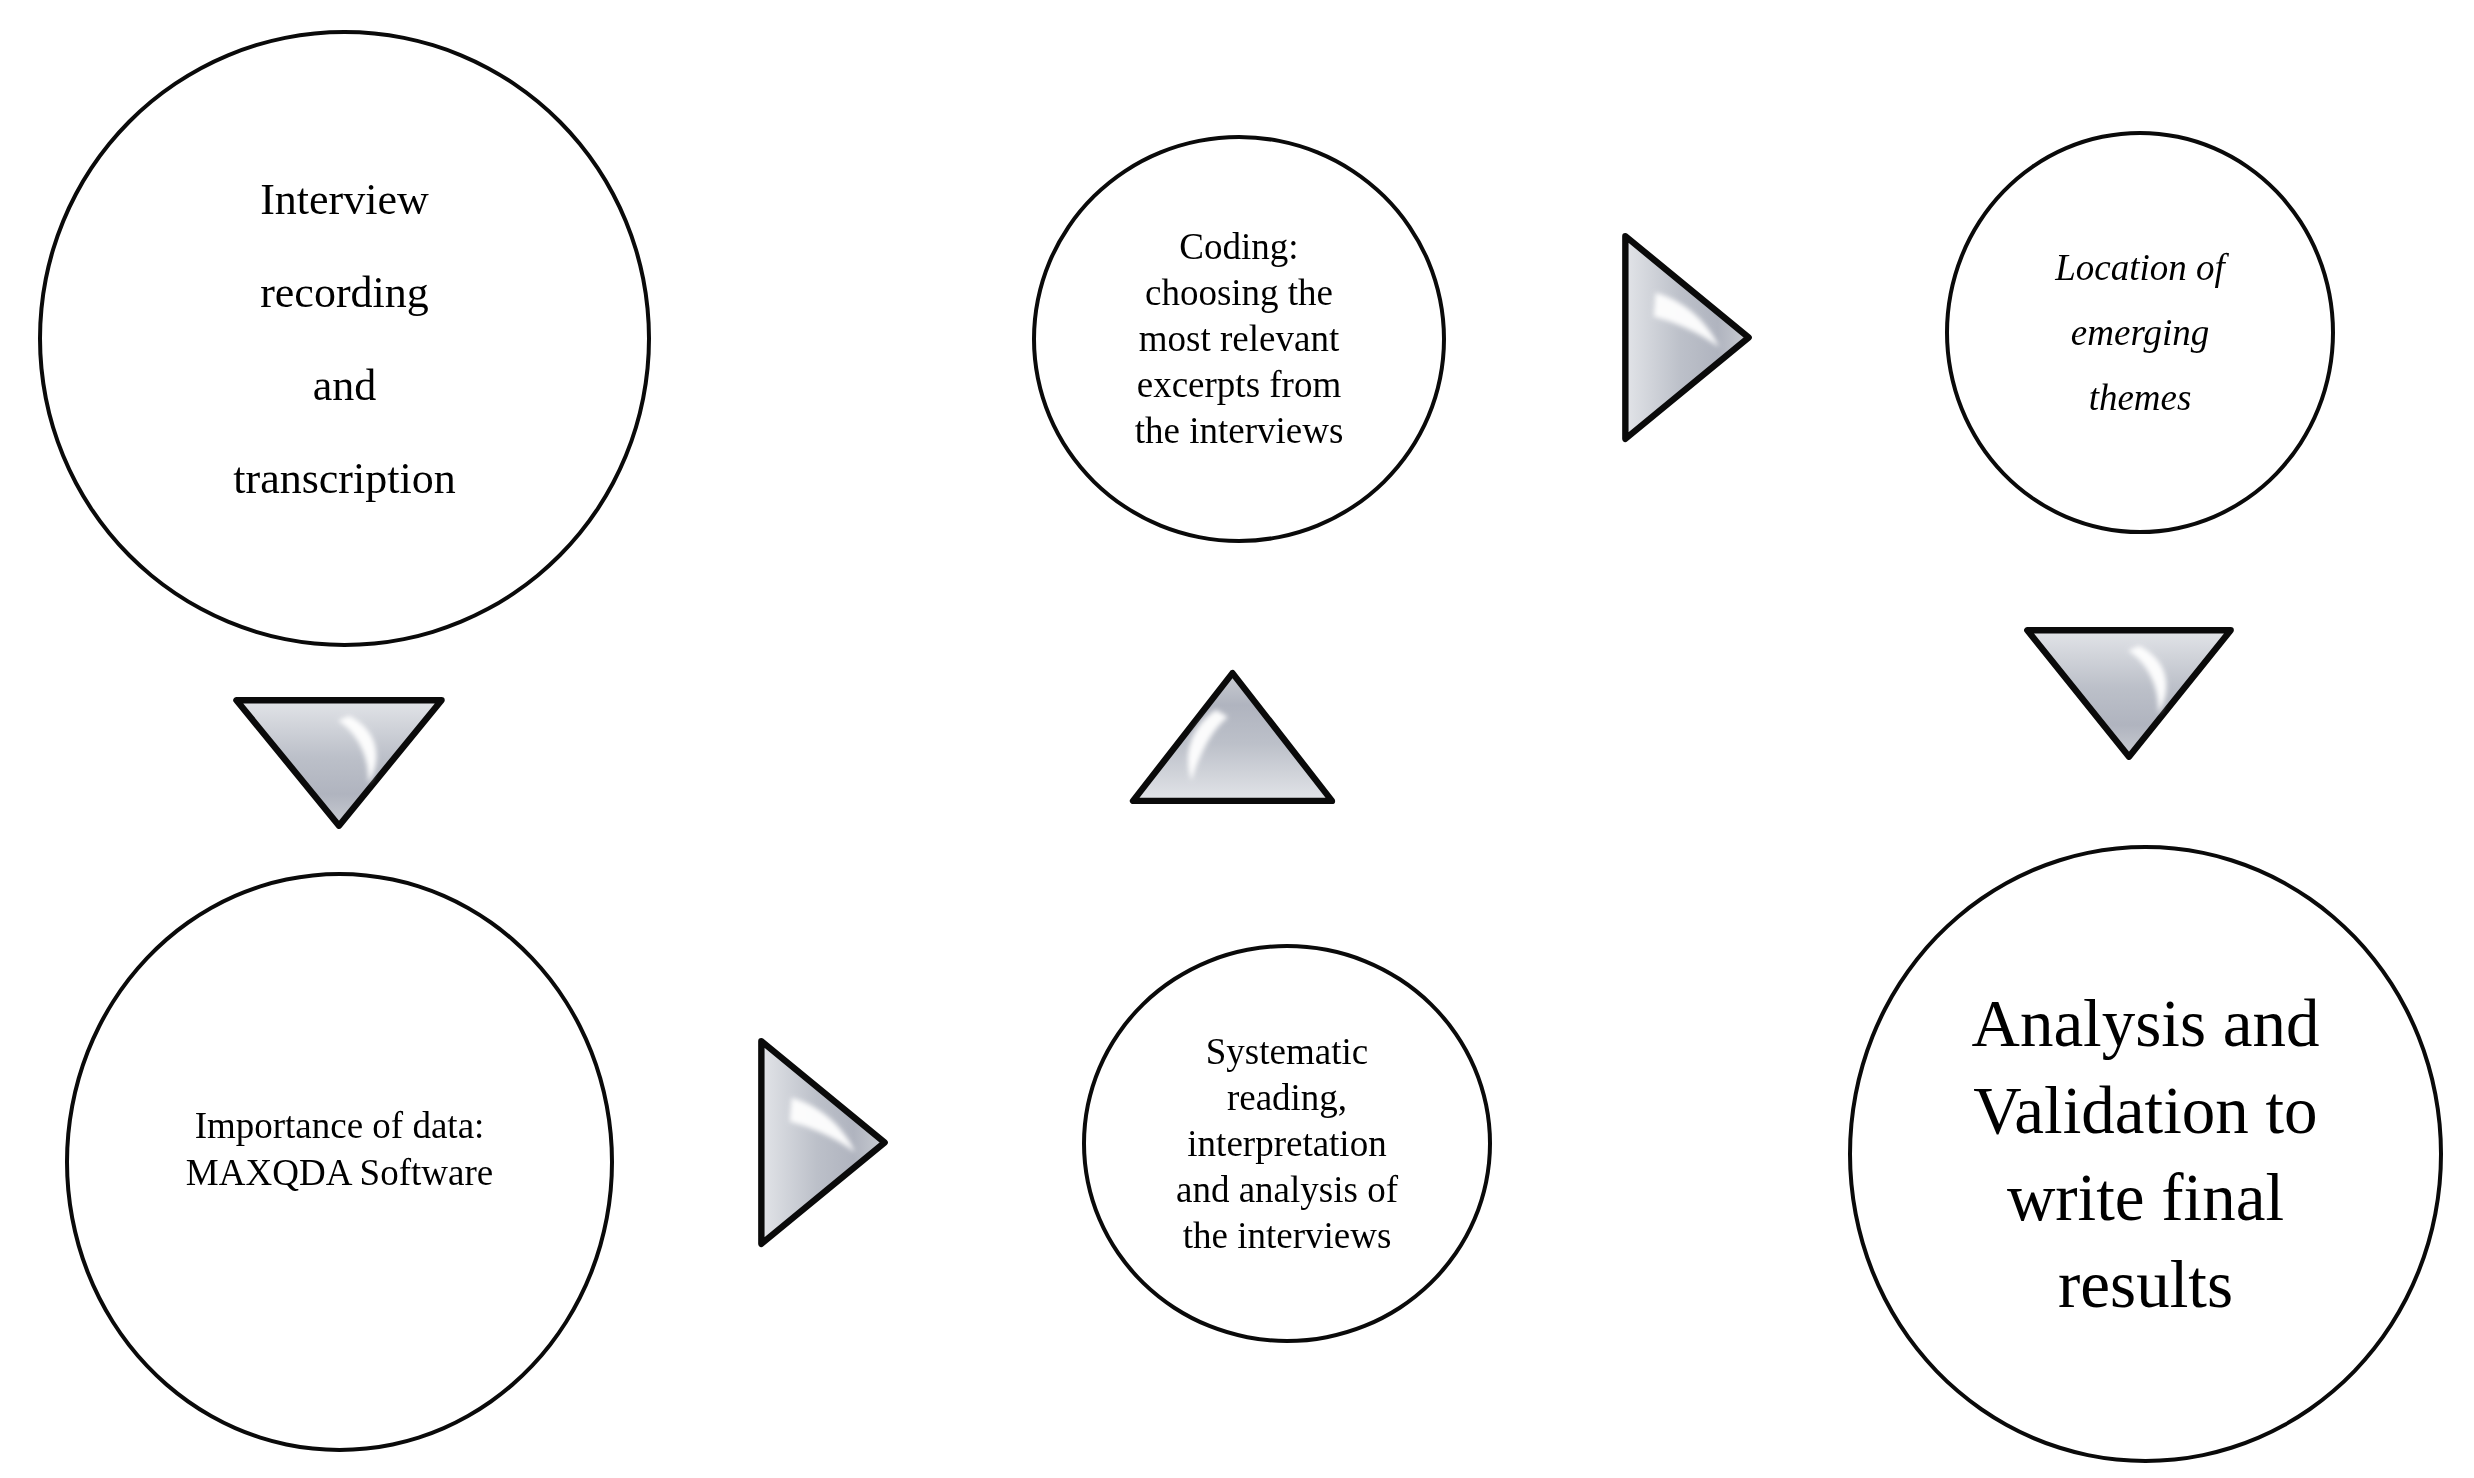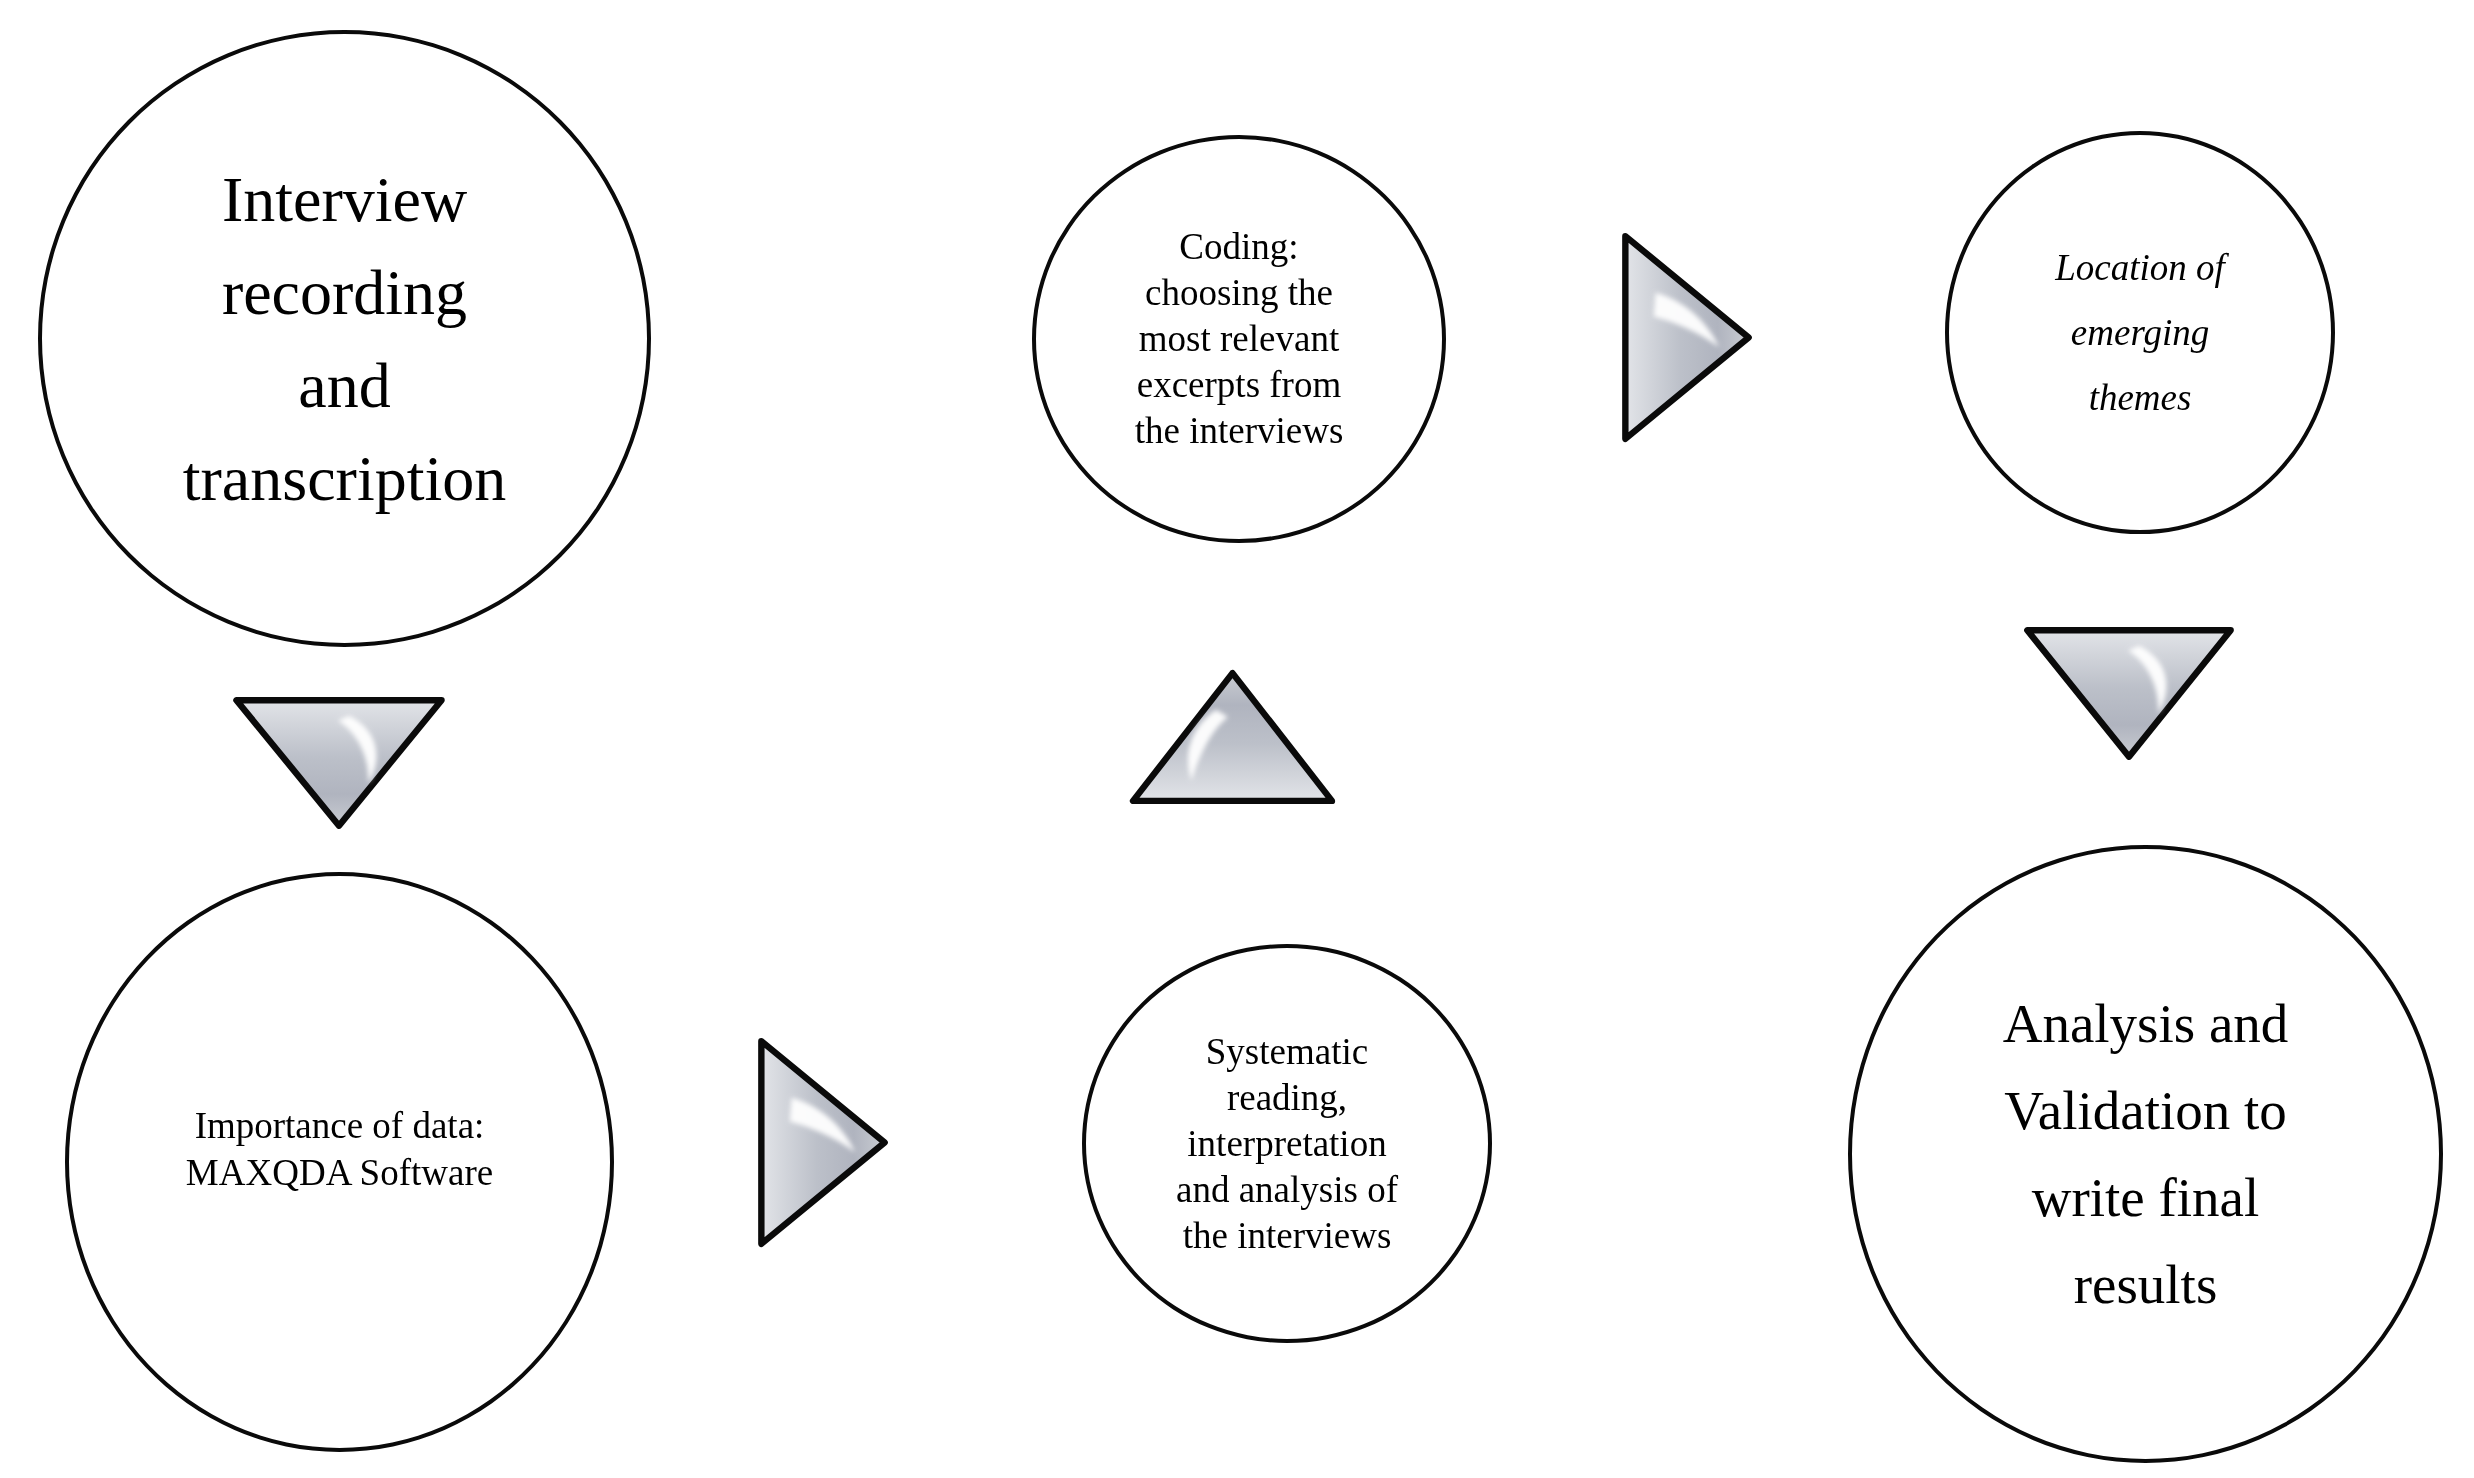--- a/index.html
+++ b/index.html
@@ -21,31 +21,31 @@
     align-items:center;
     justify-content:center;
   }
   .node .label{
     white-space:pre-line;
     text-align:center;
     color:#000000;
   }
   
   #c-interview{left:38px;top:30px;width:613px;height:617px;}
-  #c-interview .label{font-size:64px;line-height:93px;}
+  #c-interview .label{font-size:44px;line-height:93px;}
   #c-maxqda{left:65px;top:872px;width:549px;height:580px;justify-content:center;}
   #c-maxqda .label{font-size:37px;line-height:47px;transform:translateY(-13px);}
   #c-systematic{left:1082px;top:944px;width:410px;height:399px;}
   #c-systematic .label{font-size:37px;line-height:46px;}
   #c-coding{left:1032px;top:135px;width:414px;height:408px;}
   #c-coding .label{font-size:37px;line-height:46px;}
   #c-themes{left:1945px;top:131px;width:390px;height:403px;}
   #c-themes .label{font-size:37px;line-height:65px;font-style:italic;}
   #c-analysis{left:1848px;top:845px;width:595px;height:618px;}
-  #c-analysis .label{font-size:55px;line-height:87px;font-family:Liberation Serif, serif;}
+  #c-analysis .label{font-size:67px;line-height:87px;font-family:Liberation Serif, serif;}
   
   .arrow{position:absolute;display:block;}
   #a1{left:229px;top:692px;width:220px;height:141px;}
   #a2{left:753px;top:1032px;width:140px;height:221px;}
   #a3{left:1122px;top:664px;width:221px;height:146px;}
   #a4{left:1617px;top:227px;width:140px;height:221px;}
   #a5{left:2020px;top:622px;width:218px;height:143px;}
   .defs-holder{position:absolute;width:0;height:0;overflow:hidden;}
 </style>
 </head>

